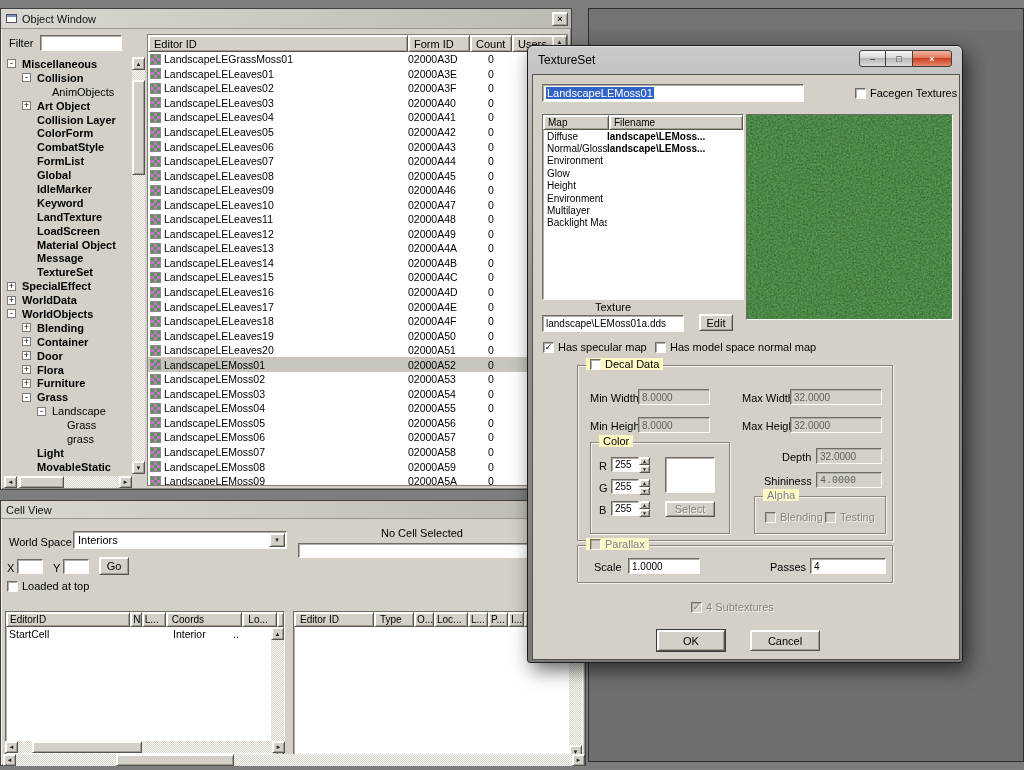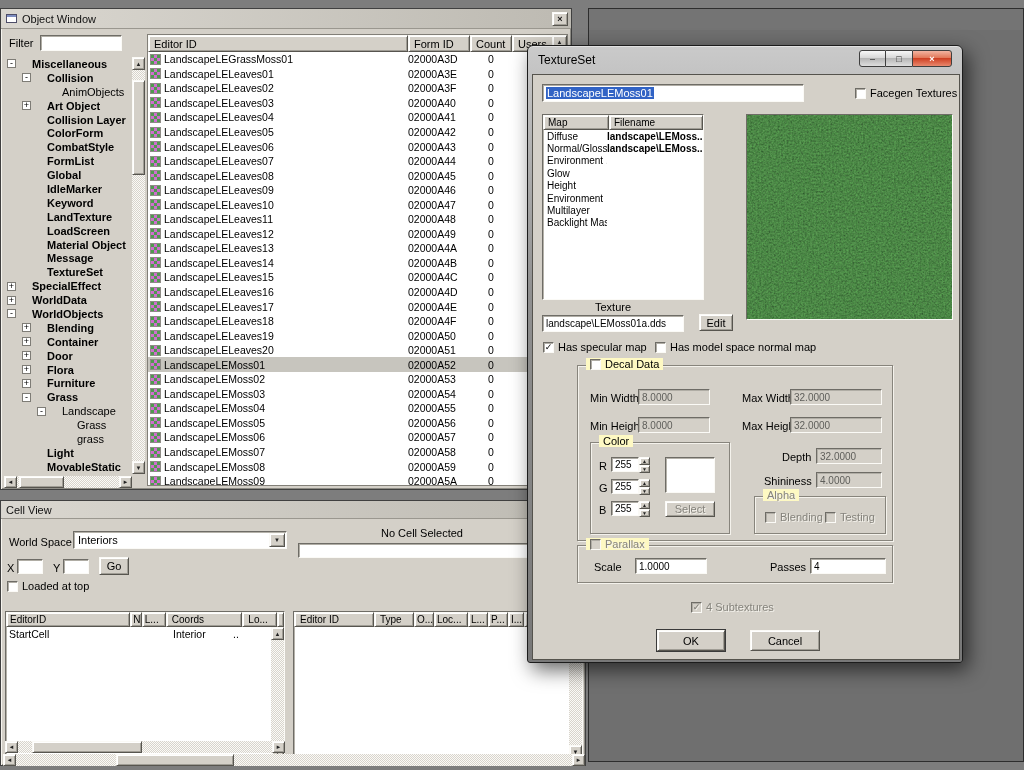--- a/index.html
+++ b/index.html
@@ -49,21 +49,21 @@
   #render-window .rw-body{position:absolute;left:0;right:0;top:21px;bottom:0;background:#6f6f6f;}
 
   
   #object-window{left:0;top:8px;width:572px;height:482px;}
   .ow-body{position:absolute;left:0;right:0;top:20px;bottom:0;}
   .filter-row{position:absolute;left:8px;top:6px;display:flex;align-items:center;gap:7px;font-size:11px;}
   .filter-row input{position:static;width:82px;height:16px;}
   .tree{position:absolute;left:3px;top:28px;width:128px;height:417px;overflow:hidden;background:#d4d0c8;}
   .titem{display:flex;align-items:center;height:13.9px;font-size:11px;white-space:nowrap;color:#000;}
   .texp{width:9px;height:9px;flex:none;border:1px solid #7e7c76;background:#fff;font-size:9px;line-height:7px;text-align:center;margin-right:4px;color:#000;}
-  .tlabel{padding:0 2px;margin-left:10px;}
+  .tlabel{padding:0 2px;}
   .titem.bold .tlabel{font-weight:bold;}
   #tree-vsb{left:131px;top:28px;width:13px;height:417px;}
   #tree-hsb{left:3px;top:447px;width:128px;height:12px;}
   .table-wrap{position:absolute;left:146px;top:5px;width:421px;height:452px;background:#fff;border:1px solid #827f78;}
   .thead{position:absolute;left:0;top:0;width:406px;height:17px;display:flex;}
   .hcell{height:17px;font-size:11px;display:flex;align-items:center;padding-left:5px;color:#000;}
   .orows{position:absolute;left:0;top:17px;width:406px;bottom:0;overflow:hidden;background:#fff;}
   .orow{display:flex;align-items:center;height:14.55px;font-size:10.5px;color:#000;white-space:nowrap;}
   .orow.selected{background:#c7c5be;}
   .ricon{width:11px;height:11px;margin:0 3px 0 2px;flex:none;background:repeating-conic-gradient(#cf6ccf 0% 25%,#4f9b4f 0% 50%);background-size:6px 6px;border:1px solid #8e8c86;}
@@ -93,21 +93,21 @@
   .ts-btns{position:absolute;right:10px;top:4px;display:flex;}
   .wbtn{height:17px;border:1px solid #3f3f3f;display:flex;align-items:center;justify-content:center;
         background:linear-gradient(#f7f7f7,#d8d8d8 45%,#b6b6b6 50%,#dedede);font-size:9px;color:#222;}
   .wbtn.minb{width:27px;border-radius:3px 0 0 3px;}
   .wbtn.maxb{width:26px;border-left:none;border-right:none;}
   .wbtn.closeb{width:40px;border-radius:0 3px 3px 0;color:#fff;font-weight:bold;
         background:linear-gradient(#f2b3a0,#e2795a 45%,#ce4124 50%,#e9886d);}
   .ts-client{position:absolute;left:4px;top:28px;width:428px;height:586px;background:#d4d0c8;border:1px solid #55534d;}
   .namefld{left:9px;top:9px;width:262px;height:18px;font-size:11px;display:flex;align-items:center;}
   .namefld .sel{background:#3163c5;color:#fff;padding:0 1px;}
-  .maplist{position:absolute;left:9px;top:39px;width:162px;height:186px;}
+  .maplist{position:absolute;left:9px;top:39px;width:202px;height:186px;}
   .mhead{display:flex;height:15px;}
   .mh{font-size:10px;display:flex;align-items:center;padding-left:4px;}
   .mrow{display:flex;height:12.4px;font-size:10px;align-items:center;color:#000;}
   .m-map{width:64px;padding-left:4px;overflow:hidden;white-space:nowrap;}
   .m-file{flex:1;overflow:hidden;white-space:nowrap;font-weight:bold;}
   .preview{position:absolute;left:213px;top:39px;width:207px;height:206px;background:#17230f;}
   .preview svg{display:block;width:100%;height:100%;}
   .spin{position:absolute;display:flex;}
   .spin .sfld{position:static;width:28px;height:15px;}
   .sarrows{width:11px;display:flex;flex-direction:column;}
@@ -756,42 +756,42 @@
                 </span>
               </span>
           </div>
           <span class="swatch sunken"></span>
           <span class="pbtn raised" style="left:74px;top:58px;width:50px;height:16px;color:#85837c;text-shadow:1px 1px 0 #f4f2ec;">Select</span>
         </div>
 
         <span class="lbl" style="left:204px;top:85px;">Depth</span>
         <input class="fld dis" style="left: 238px; top: 82px; width: 66px; height: 16px;" value="32.0000">
         <span class="lbl" style="left:186px;top:109px;">Shininess</span>
-        <input class="fld dis" style="left: 238px; top: 106px; width: 66px; height: 16px;" value="4.0000">
+        <input class="fld dis" style="left: 238px; top: 106px; width: 66px; height: 16px; font-family: Liberation Mono, monospace;" value="4.0000">
 
         <div class="gb" style="left:176px;top:130px;width:132px;height:38px;">
           <span class="gb-label lbl dis" style="position:absolute;">Alpha</span>
           <div class="cb dis" style="position:absolute;left:10px;top:14px;">
             <span class="cbx"></span>
             <span>Blending</span>
           </div>
           <div class="cb dis" style="position:absolute;left:70px;top:14px;">
             <span class="cbx"></span>
             <span>Testing</span>
           </div>
         </div>
       </div>
 
       <div class="gb" style="left:44px;top:470px;width:316px;height:38px;">
         <span class="gb-label cb dis">
           <span class="cbx"></span>
           <span>Parallax</span>
         </span>
         <span class="lbl" style="left:16px;top:15px;">Scale</span>
-        <input class="fld" style="left: 50px; top: 12px; width: 72px; height: 16px; margin-left: 7px;" value="1.0000">
+        <input class="fld" style="left: 50px; top: 12px; width: 72px; height: 16px;" value="1.0000">
         <span class="lbl" style="left:192px;top:15px;">Passes</span>
         <input class="fld" style="left: 232px; top: 12px; width: 76px; height: 16px;" value="4">
       </div>
 
       <div class="cb dis" style="position:absolute;left:158px;top:526px;">
         <span class="cbx"><span>✓</span></span>
         <span>4 Subtextures</span>
       </div>
 
       <span class="pbtn raised" style="left:124px;top:555px;width:68px;height:21px;outline:1px solid #3a3a3a;">OK</span>

